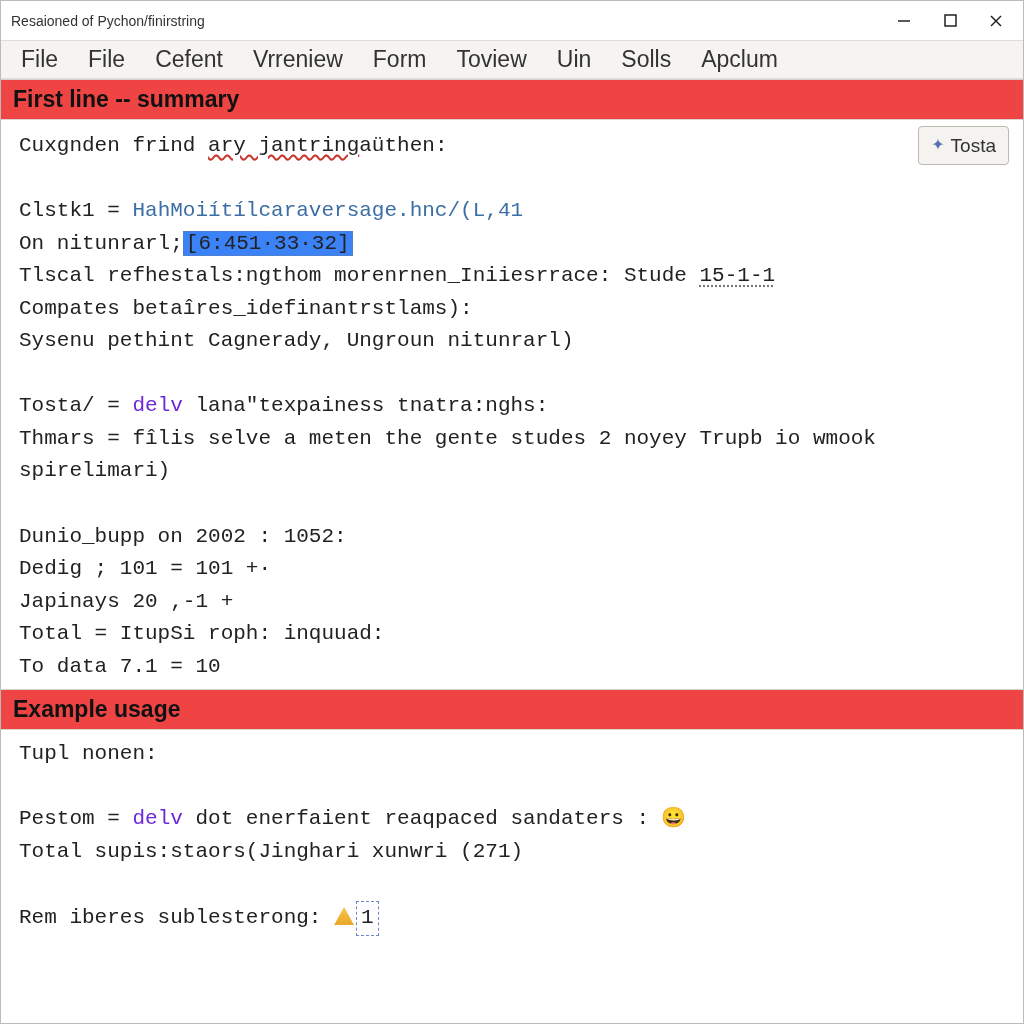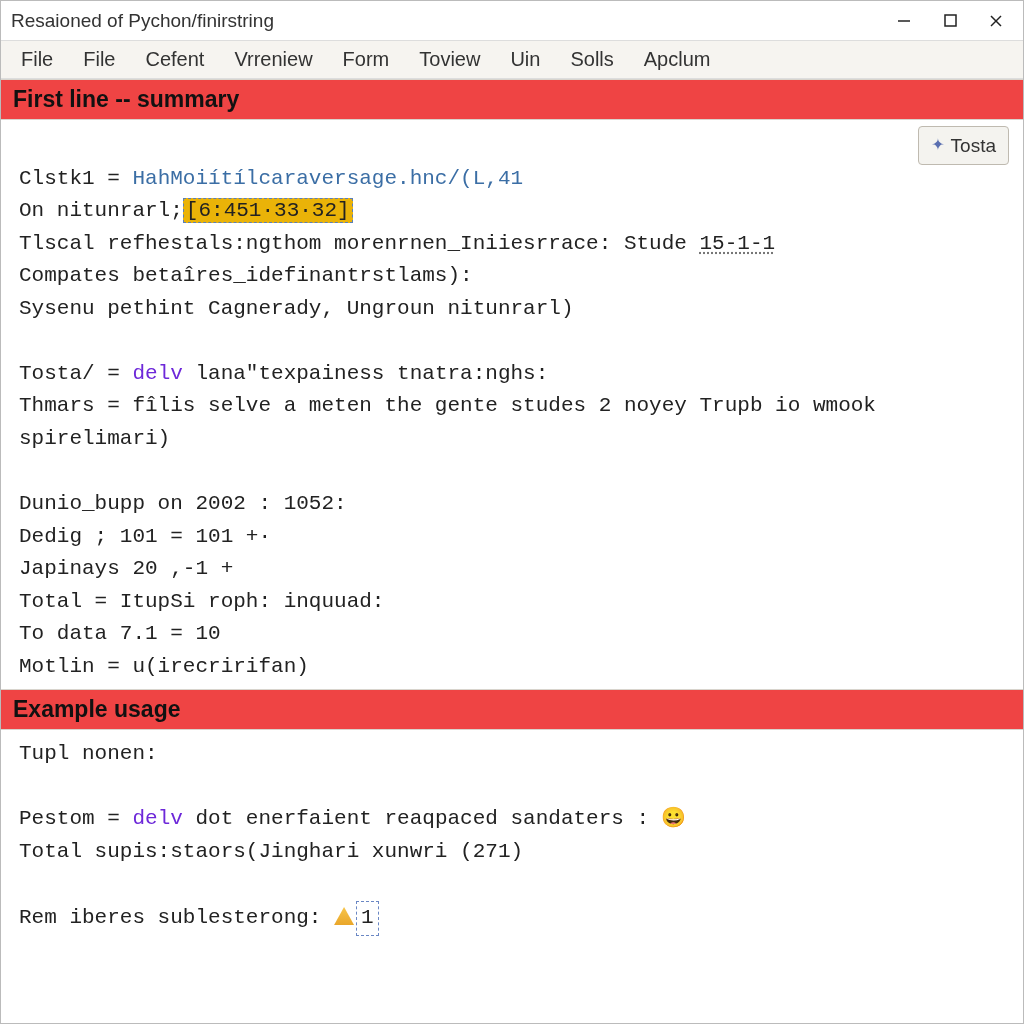--- a/index.html
+++ b/index.html
@@ -18,40 +18,40 @@
     background: #fff;
   }
   
   .titlebar {
     height: 40px;
     display: flex;
     align-items: center;
     padding: 0 4px 0 10px;
     border-bottom: 1px solid #ddd;
     background: #fff;
-    font-size: 19px;
+    font-size: 14px;
     color: #333;
   }
   .titlebar .title { flex: 1; }
   .winbtn {
     width: 46px; height: 38px;
     display: flex; align-items: center; justify-content: center;
     font-size: 16px; color: #222;
   }
   .winbtn svg { display: block; }
   
   .menubar {
     height: 38px;
     display: flex;
     align-items: center;
     padding: 0 6px;
     gap: 2px;
     background: #f6f4f0;
     border-bottom: 1px solid #ddd;
-    font-size: 20px;
+    font-size: 23px;
     color: #333;
   }
   .menuitem {
     padding: 4px 14px;
   }
   
   .section-header {
     background: #ef4444;
     border-top: 1px solid #d8d4cd;
     border-bottom: 1px solid #d8d4cd;
@@ -63,21 +63,21 @@
   
   .content {
     padding: 10px 18px 6px 18px;
     font-family: Consolas, "Liberation Mono", monospace;
     font-size: 21px;
     line-height: 1.55;
     position: relative;
   }
   .content .row { white-space: pre; }
   .sel {
-    background: #eab308;
+    background: #3b82f6;
     border: 1px dashed #5b7fb8;
     padding: 0 2px;
   }
   .kw-red { color: #6d28d9; }
   .hl { color: #3b6ea5; }
   .wavy { text-decoration: underline wavy #c8362d; text-underline-offset: 3px; }
   .underline-dot { text-decoration: underline dotted #777; text-underline-offset: 4px; }
   .coke-btn {
     position: absolute;
     top: 6px; right: 14px;
@@ -160,37 +160,37 @@
   </div>
 
   <div class="section-header">First line -- summary</div>
 
   <div class="content">
     <div class="coke-btn">
       <span class="wand">✦</span>
       <span>Tosta</span>
     </div>
 
+    <div class="row">Cuxgnden frind <span class="wavy">ary jantring</span>aüthen:</div>
     <div class="row">&nbsp;</div>
     <div class="row"><span>Clstk1 = </span><span class="hl">HahMoiítílcaraversage.hnc/(L,41</span></div>
     <div class="row"><span>On nitunrarl;</span><span class="sel">[6:451·33·32]</span></div>
     <div class="row"><span>Tlscal refhestals:ngthom morenrnen_Iniiesrrace: Stude </span><span class="underline-dot">15-1-1</span></div>
     <div class="row">Compates betaîres_idefinantrstlams):</div>
     <div class="row">Sysenu pethint Cagnerady, Ungroun nitunrarl)</div>
     <div class="row">&nbsp;</div>
     <div class="row"><span>Tosta/ = </span><span class="kw-red">delv</span><span> lana"texpainess tnatra:nghs:</span></div>
     <div class="row">Thmars = fîlis selve a meten the gente studes 2 noyey Trupb io wmook</div>
     <div class="row">spirelimari)</div>
     <div class="row">&nbsp;</div>
     <div class="row">Dunio_bupp on 2002 : 1052:</div>
     <div class="row">Dedig ; 101 = 101 +·</div>
     <div class="row">Japinays 20 ,-1 +</div>
     <div class="row">Total = ItupSi roph: inquuad:</div>
     <div class="row">To data 7.1 = 10</div>
-    <div class="row">Motlin = u(irecririfan)</div>
   </div>
 
   <div class="section-header">Example usage</div>
 
   <div class="content2">
     <div class="row">Tupl nonen:</div>
     <div class="row">&nbsp;</div>
     <div class="row"><span>Pestom = </span><span class="kw-red">delv</span><span> dot enerfaient reaqpaced sandaters : </span><span class="emoji">😀</span></div>
     <div class="row">Total supis:staors(Jinghari xunwri (271)</div>
     <div class="row">&nbsp;</div>

